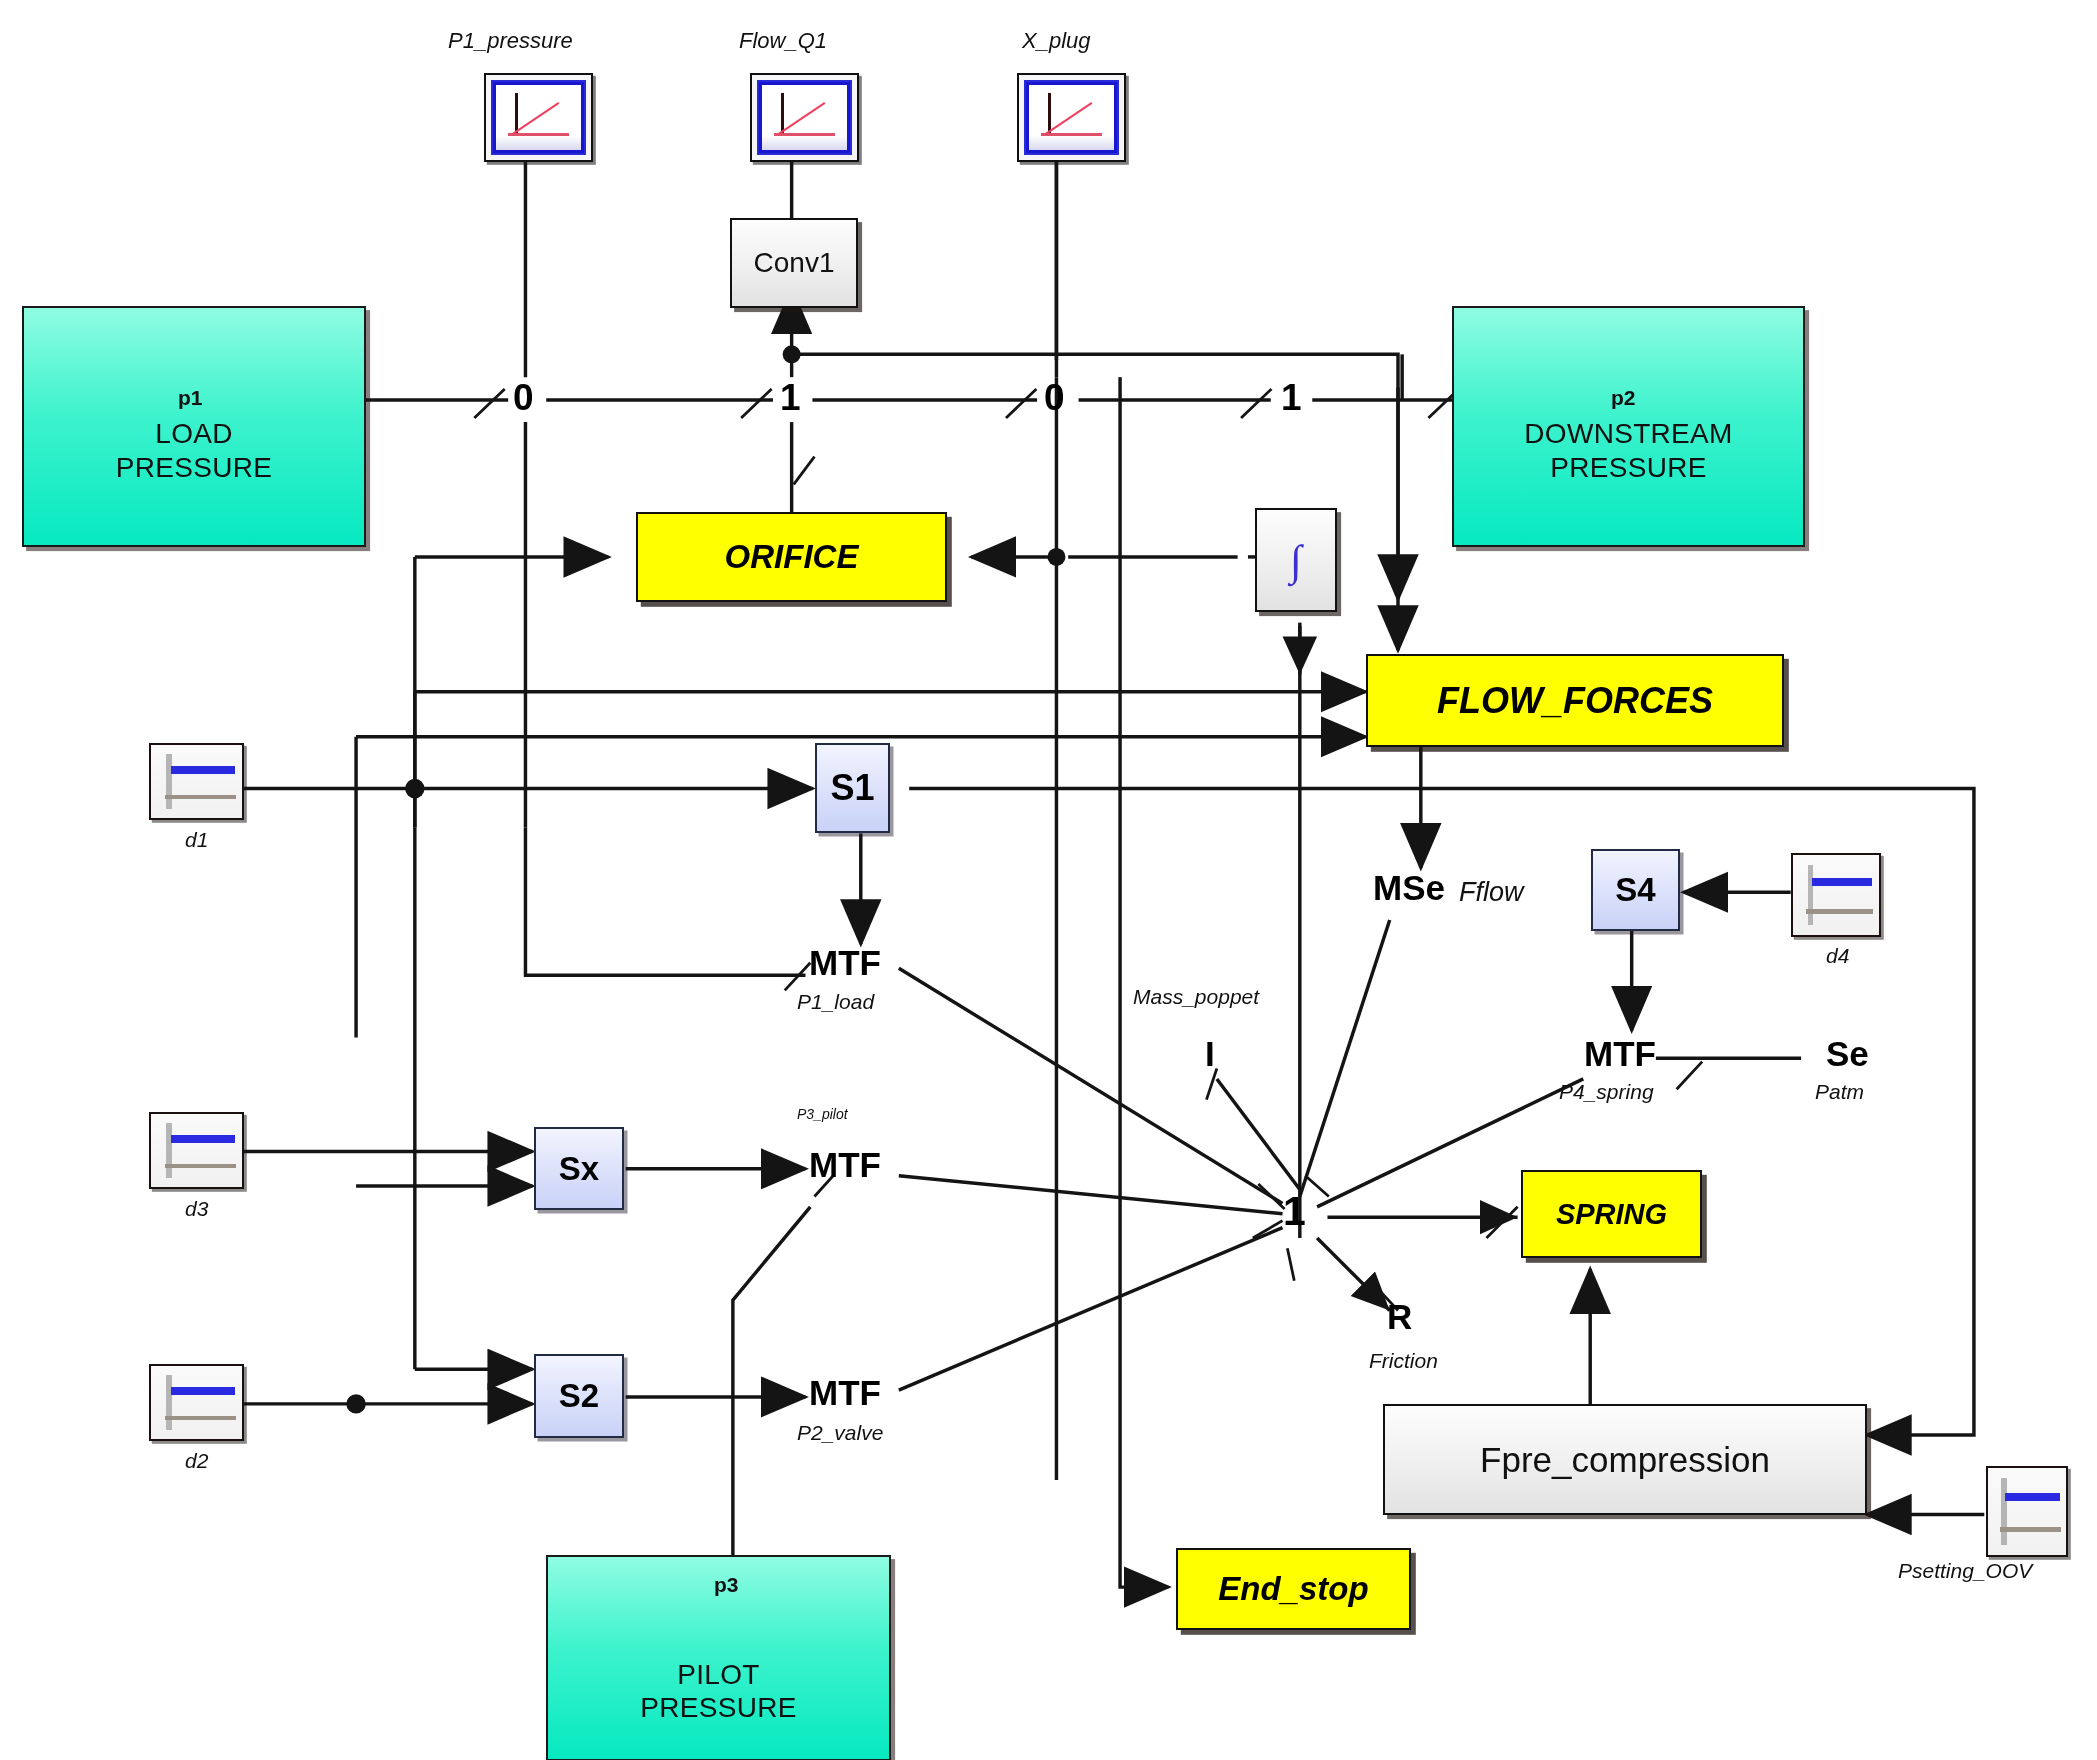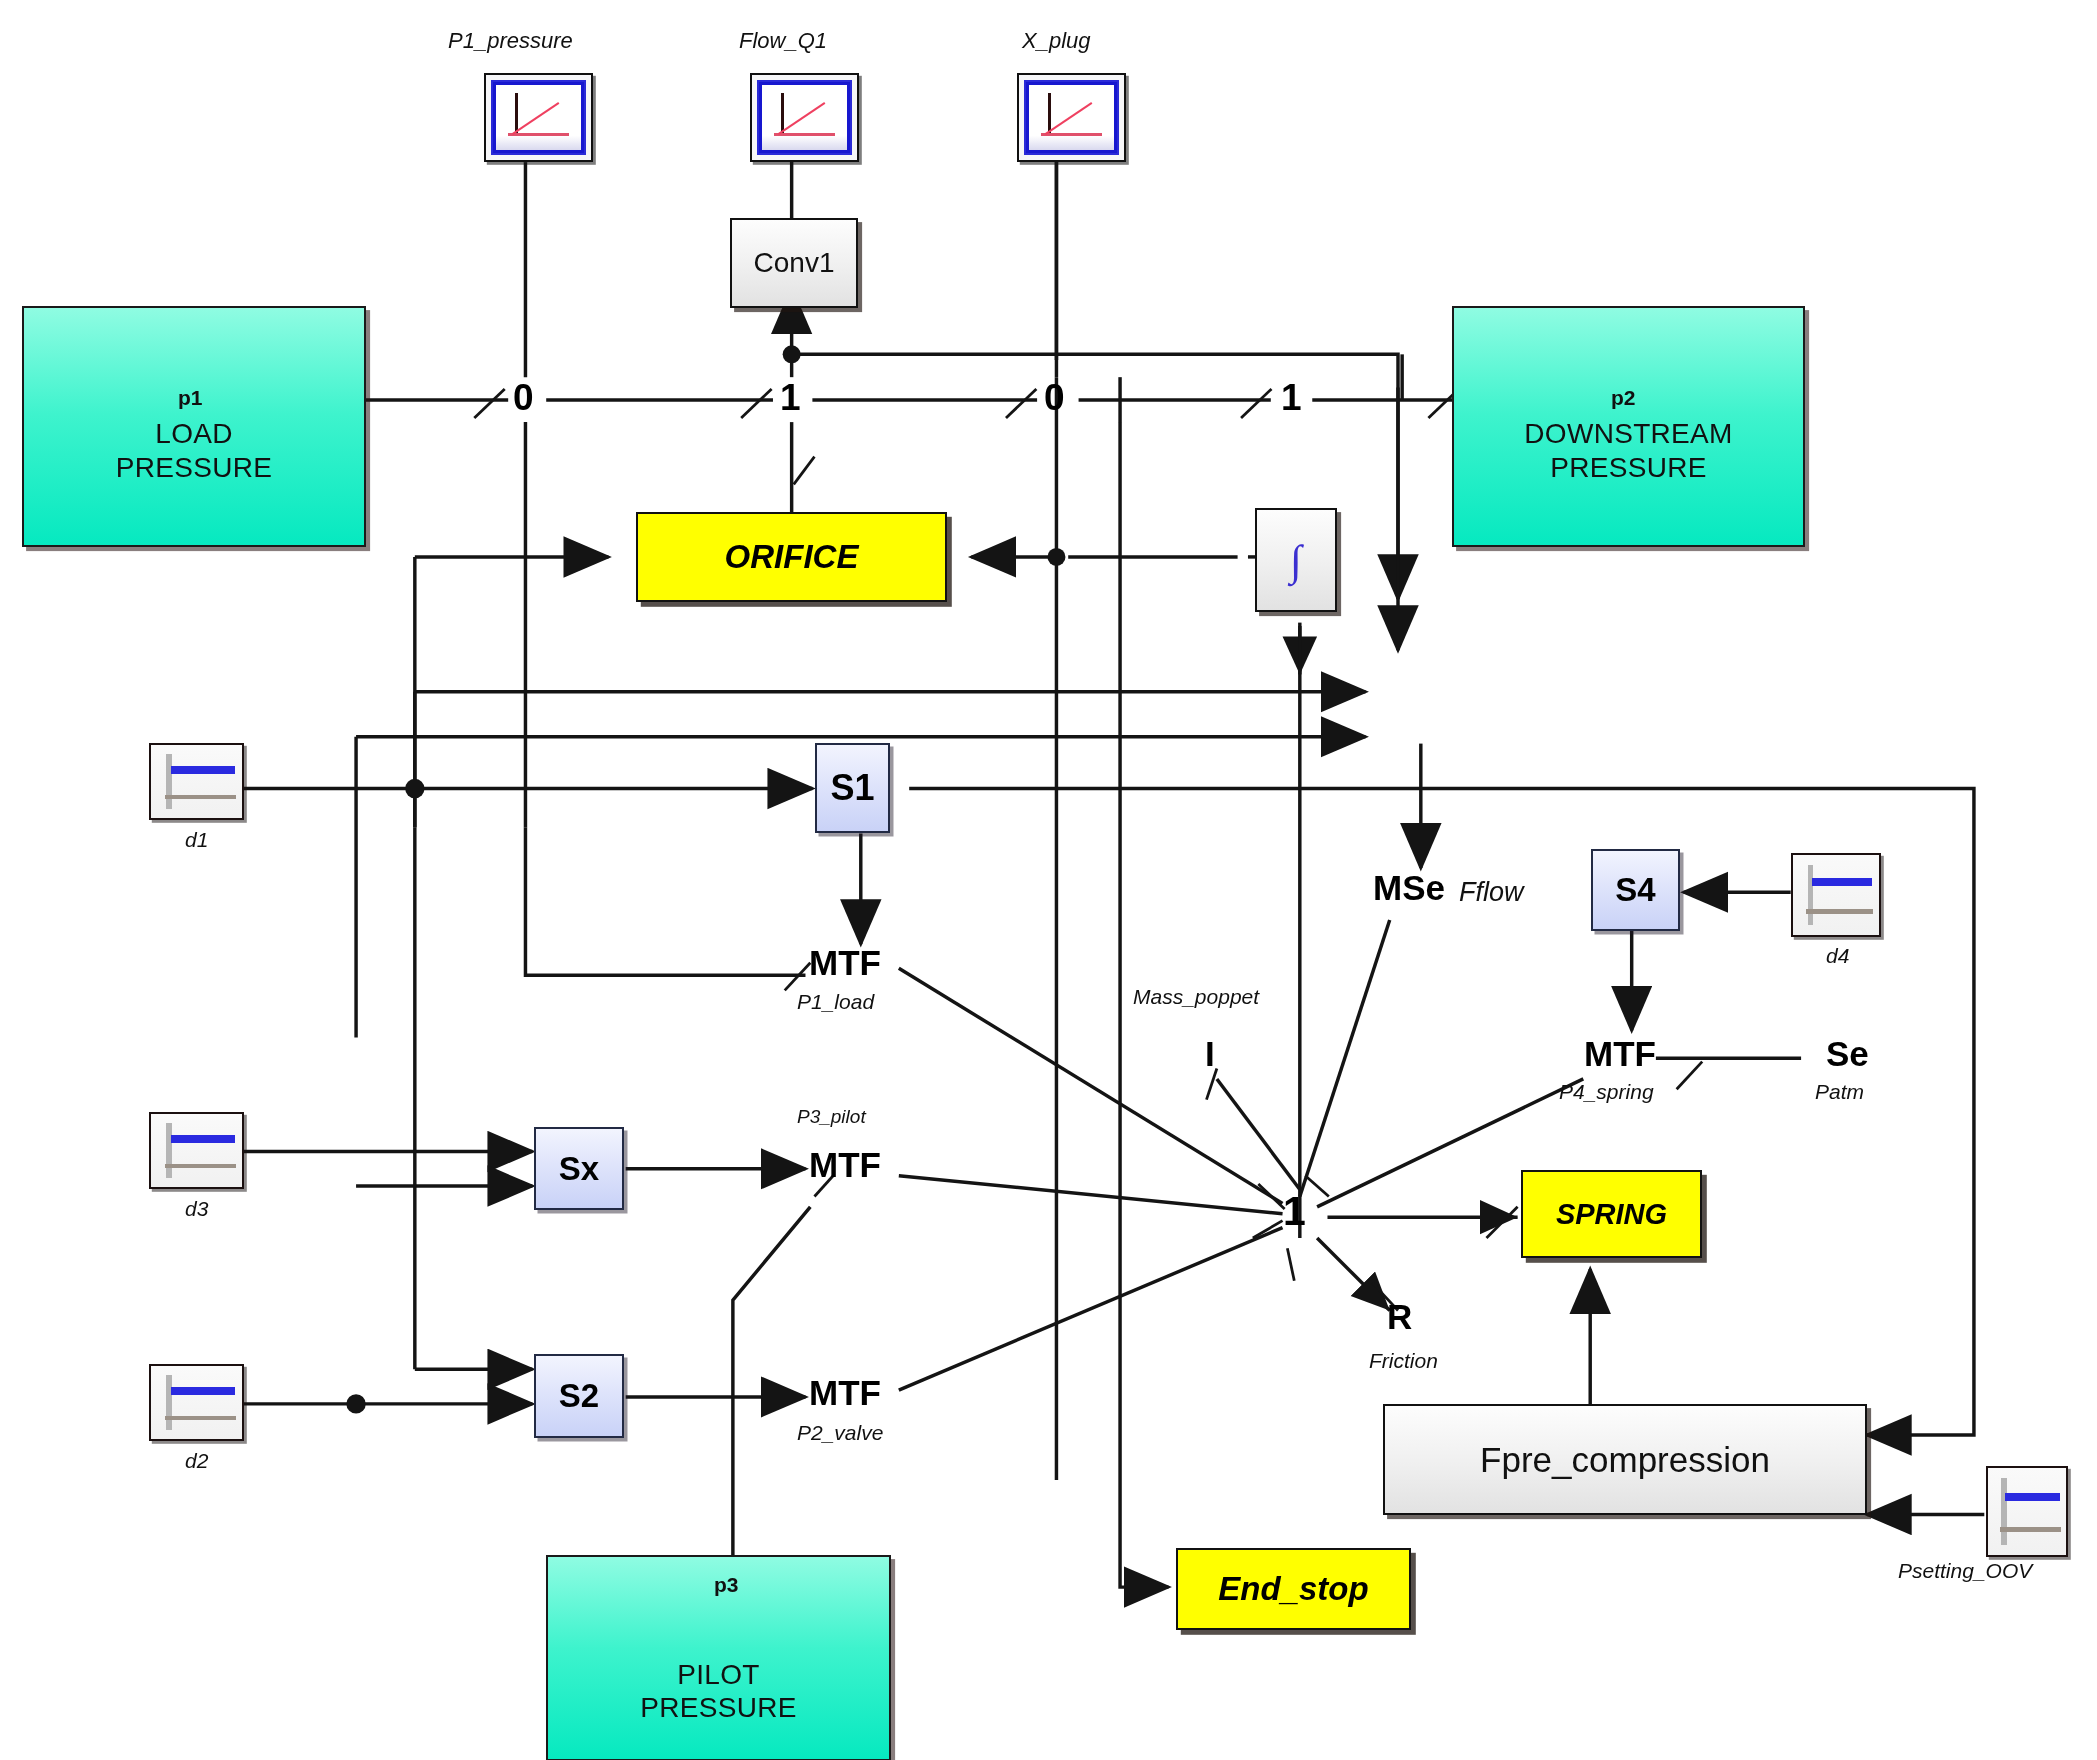--- a/index.html
+++ b/index.html
@@ -299,20 +299,23 @@
   <div class="junc" style="left:1281px;top:377px;">1</div>
 
   <div class="node yellowblock" style="left:636px;top:512px;width:311px;height:90px;font-size:33px;">
     <span>ORIFICE</span>
   </div>
 
   <div class="node greyblock" style="left:1255px;top:508px;width:82px;height:104px;font-size:43px;">
     <span style="color:#3b2fd0;font-family:'Liberation Serif',serif;">∫</span>
   </div>
 
+  <div class="node yellowblock" style="left:1366px;top:654px;width:418px;height:93px;font-size:36px;">
+    <span>FLOW_FORCES</span>
+  </div>
 
   <div class="slider" style="left:149px;top:743px;width:95px;height:77px;">
     <div class="track"></div>
       <div class="bluebar"></div>
       <div class="greybar"></div>
   </div>
   <div class="capt" style="left:185px;top:828px;font-size:21px;">d1</div>
 
   <div class="slider" style="left:149px;top:1112px;width:95px;height:77px;">
     <div class="track"></div>
@@ -355,21 +358,21 @@
   </div>
 
   <div class="node sblock" style="left:1591px;top:849px;width:89px;height:82px;font-size:33px;">
     <span>S4</span>
   </div>
 
   <div class="bgtext" style="left:809px;top:943px;font-size:35px;">MTF</div>
   <div class="capt" style="left:797px;top:990px;font-size:21px;">P1_load</div>
 
   <div class="bgtext" style="left:809px;top:1145px;font-size:35px;">MTF</div>
-  <div class="capt" style="left:797px;top:1106px;font-size:19px;">P3_pilot</div>
+  <div class="capt" style="left:797px;top:1106px;font-size:14px;">P3_pilot</div>
 
   <div class="bgtext" style="left:809px;top:1373px;font-size:35px;">MTF</div>
   <div class="capt" style="left:797px;top:1421px;font-size:21px;">P2_valve</div>
 
   <div class="bgtext" style="left:1584px;top:1034px;font-size:35px;">MTF</div>
   <div class="capt" style="left:1559px;top:1080px;font-size:21px;">P4_spring</div>
 
   <div class="bgtext" style="left:1373px;top:868px;font-size:35px;">MSe</div>
   <div class="capt" style="left:1459px;top:877px;font-size:27px;">Fflow</div>
 

